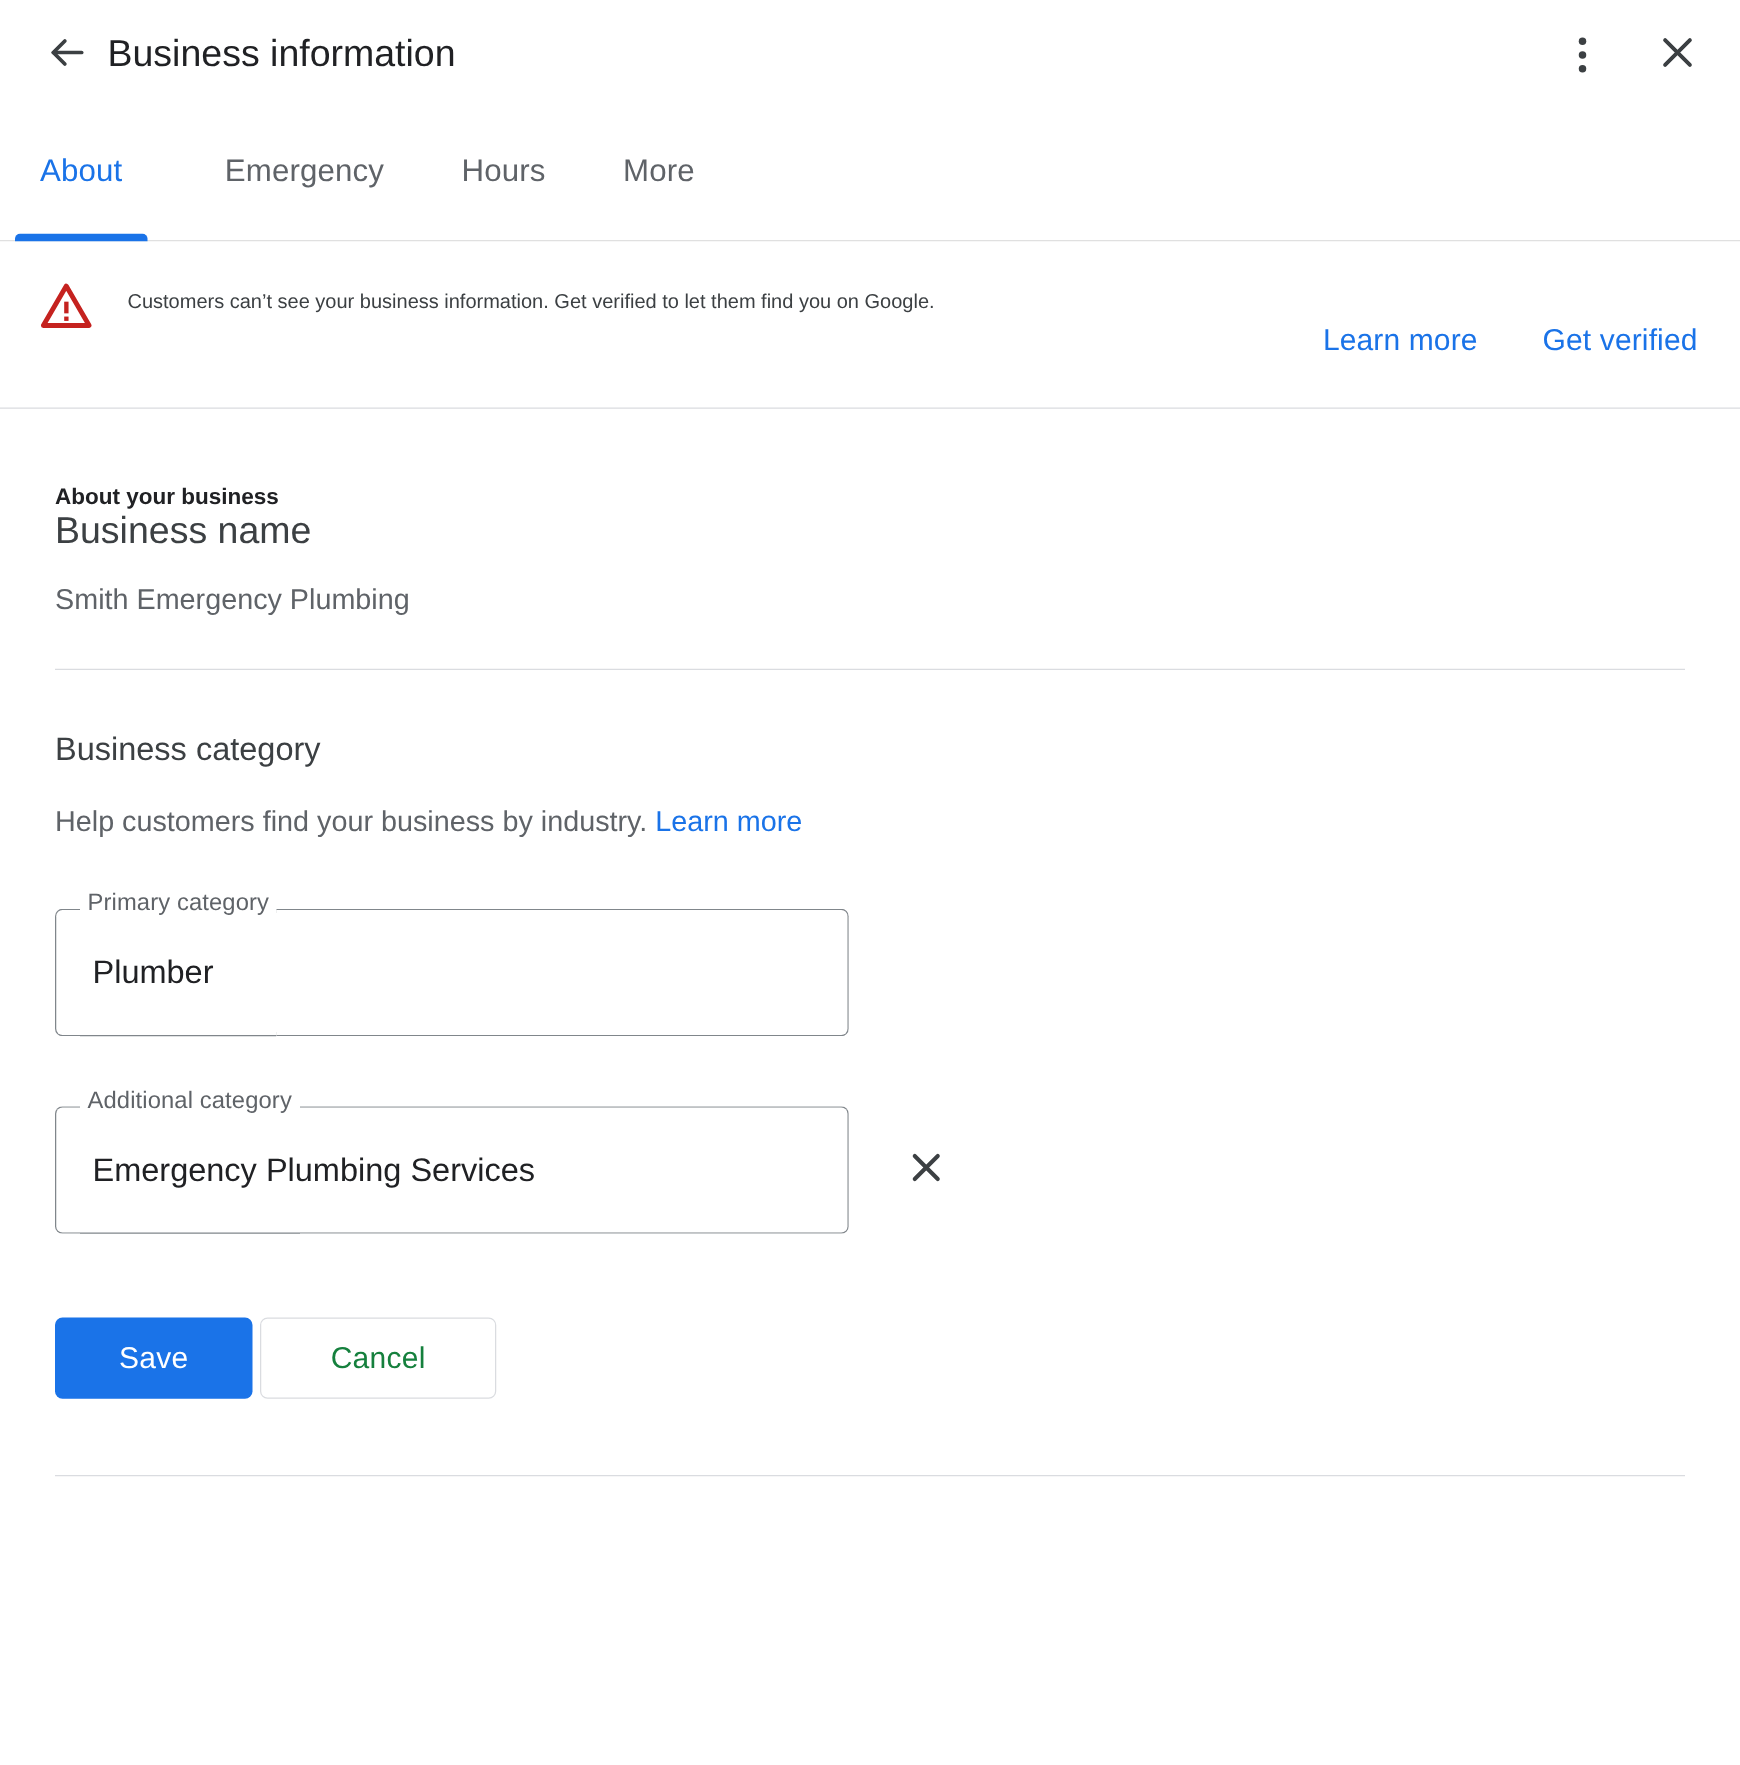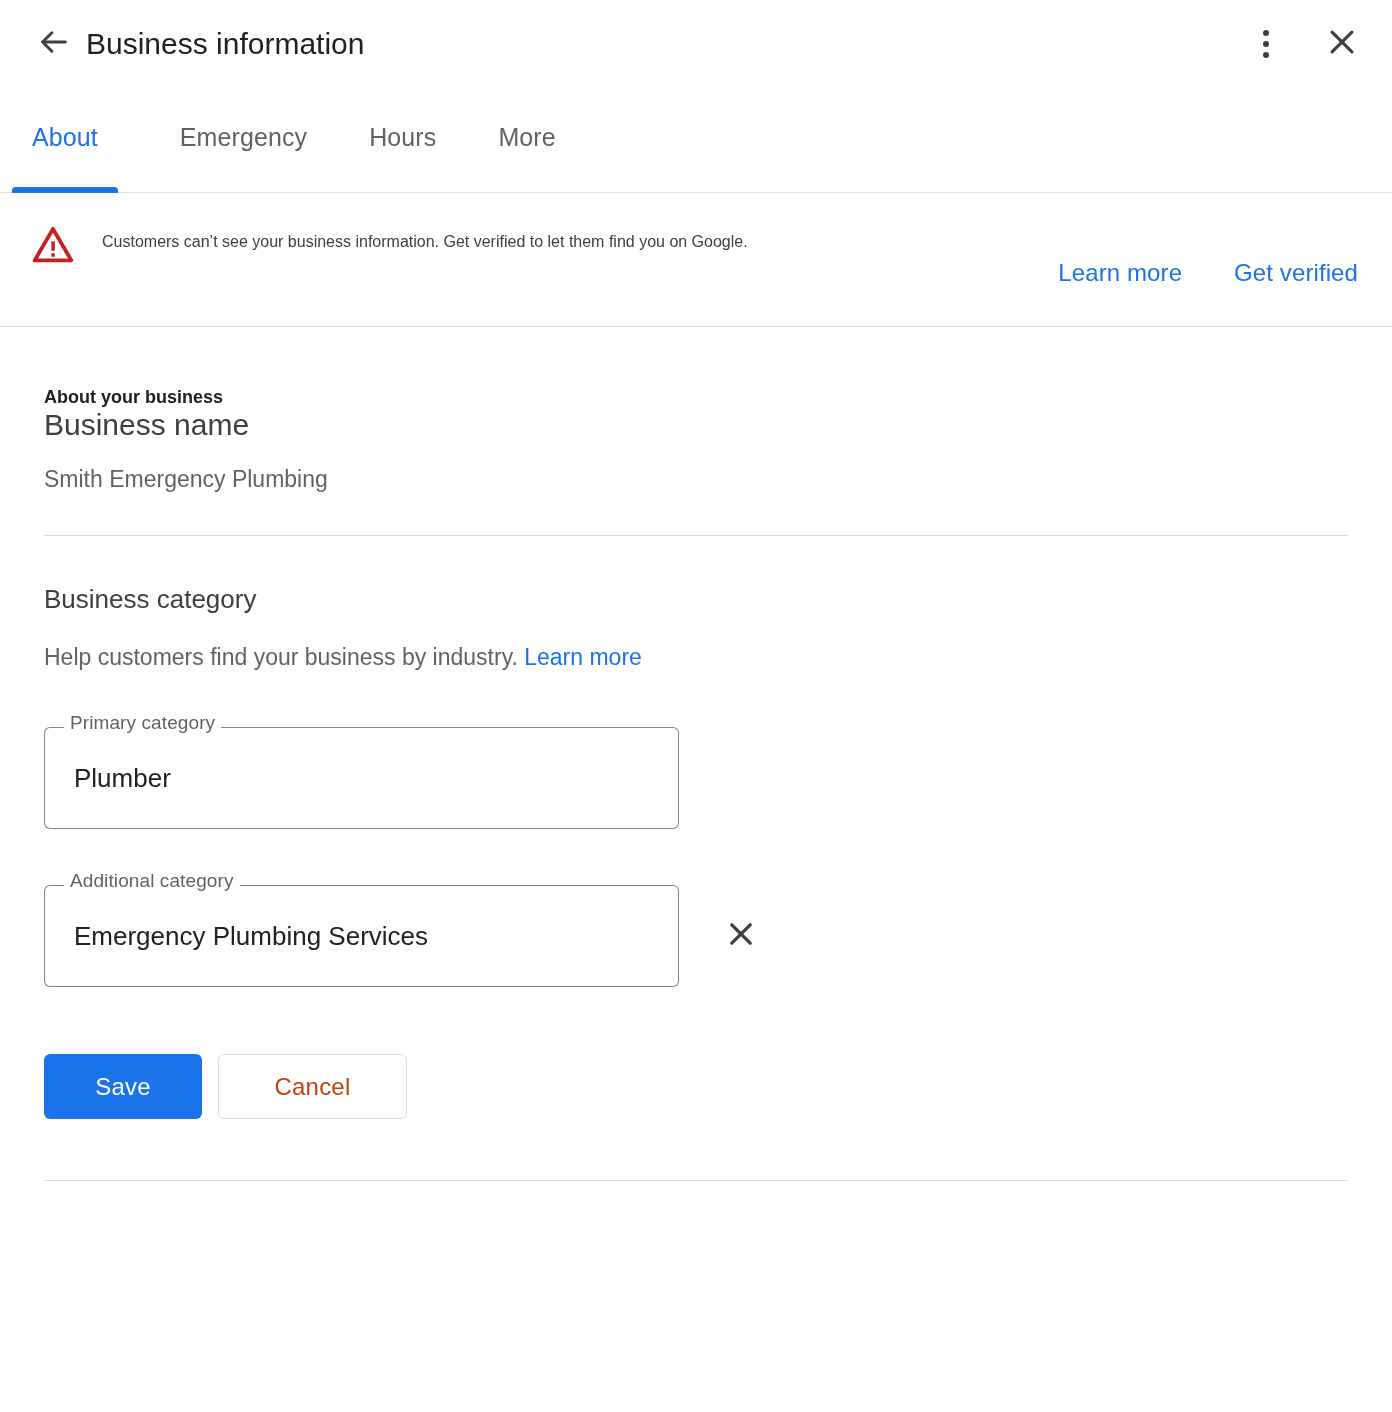--- a/index.html
+++ b/index.html
@@ -273,21 +273,21 @@
     font-size: 24px;
     color: #1a73e8;
     font-weight: 500;
     letter-spacing: 0.15px;
   }
 
   
   .buttons {
     display: flex;
     align-items: center;
-    gap: 16px;
+    gap: 6px;
     margin-top: 67px;
   }
   .btn {
     font-family: "Liberation Sans", sans-serif;
     font-size: 24px;
     font-weight: 500;
     border-radius: 6px;
     cursor: pointer;
     display: flex;
     align-items: center;
@@ -296,21 +296,21 @@
   }
   .btn-primary {
     background: #1a73e8;
     color: #ffffff;
     border: none;
     width: 158px;
     height: 65px;
   }
   .btn-secondary {
     background: #ffffff;
-    color: #c2410c;
+    color: #15803d;
     border: 1px solid #dadce0;
     width: 189px;
     height: 65px;
   }
   .bottom-divider {
     height: 1px;
     background: #dadce0;
     width: 1304px;
     margin-top: 61px;
   }

